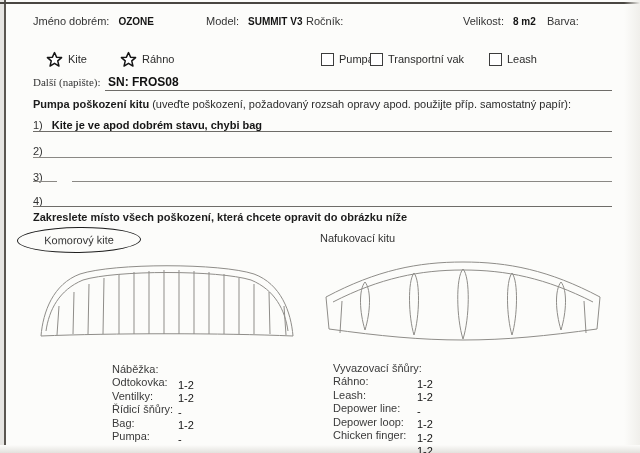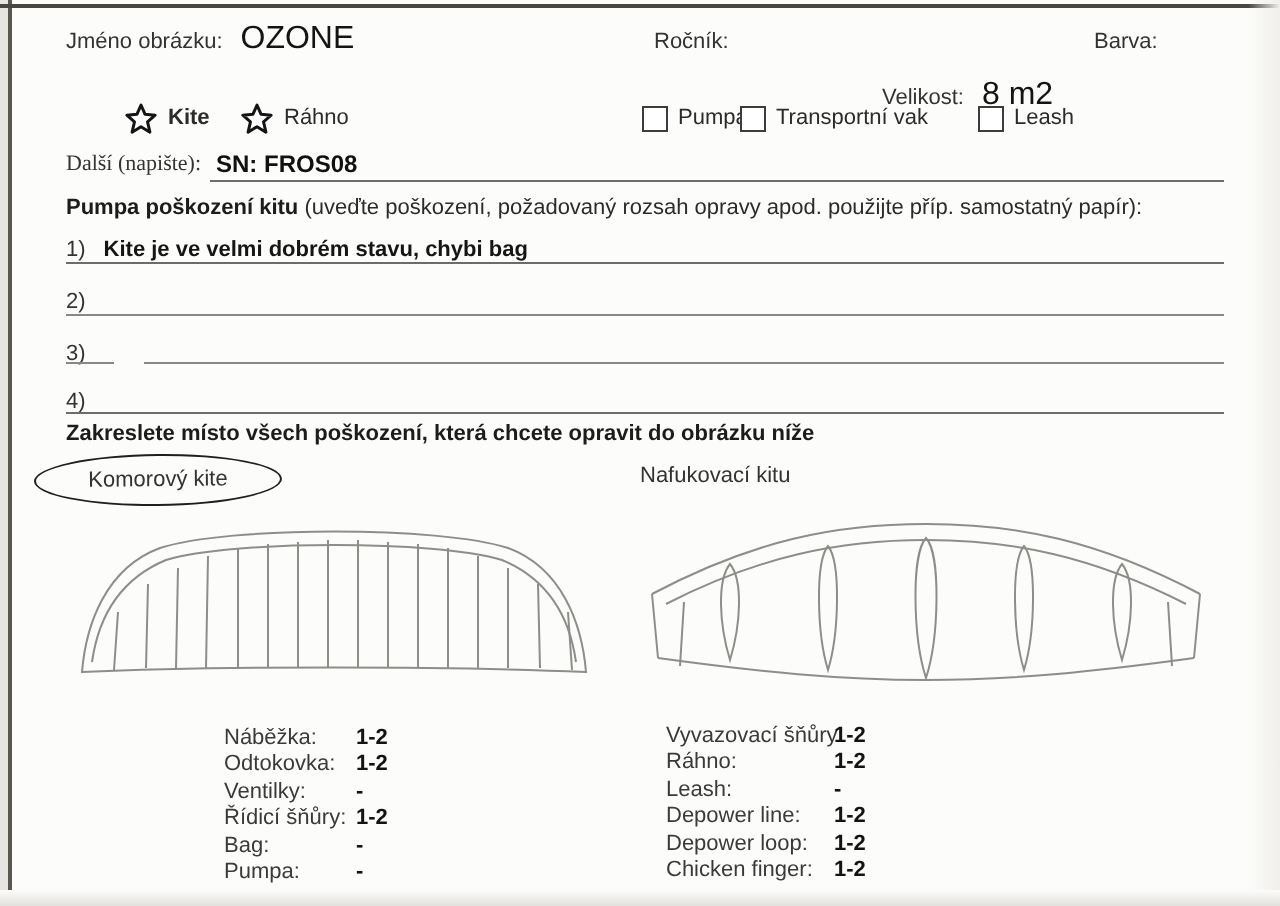--- a/index.html
+++ b/index.html
@@ -17,21 +17,21 @@
   .scan-edge-left-shadow{position:absolute;left:0;top:0;width:4px;height:453px;background:#e6e5e2;}
   .scan-edge-left-line{position:absolute;left:4px;top:0;width:2px;height:453px;background:#5a5650;}
   .scan-edge-top-line{position:absolute;left:0;top:2px;width:640px;height:2px;background:#494641;}
   .scan-edge-bottom{position:absolute;left:0;bottom:0;width:640px;height:8px;
     background:linear-gradient(#fcfcfa,#e3e1dd);}
   .scan-edge-right{position:absolute;right:0;top:0;width:16px;height:453px;
     background:linear-gradient(90deg,rgba(240,239,235,0),#f0efeb);}
 
   .abs{position:absolute;}
   .lbl{font-size:11px;color:#333;}
-  .val{font-size:16px;font-weight:normal;color:#141414;}
+  .val{font-size:10px;font-weight:bold;color:#141414;}
   .field .val{margin-left:9px;}
   .bold{font-weight:bold;color:#1c1c1c;}
   .sect{font-size:11px;white-space:nowrap;}
 
   .rule{position:absolute;height:0;border-top:1.3px solid #6e6c68;}
   .rule.soft{border-top-color:#8a8884;}
 
   
   .acc-item{position:absolute;top:50px;height:18px;display:flex;align-items:center;font-size:11px;}
   .acc-item .box{display:inline-block;width:11px;height:11px;border:1.4px solid #3c3c3c;background:#fff;margin-right:5px;}
@@ -48,55 +48,58 @@
     position:absolute;left:17px;top:227px;width:122px;height:24px;
     border:1.6px solid #1f1f1f;border-radius:50%;
     display:flex;align-items:center;justify-content:center;
     transform:rotate(-0.6deg);
     font-size:11px;color:#333;
   }
 
   
   .prow{position:absolute;height:13.4px;font-size:11px;white-space:nowrap;}
   .plabel{color:#3a3a3a;}
-  .pval{font-weight:bold;color:#141414;}
+  .pval{font-weight:normal;color:#141414;margin-top:16px;}
   .parts-left .plabel{position:absolute;left:0;}
   .parts-left .pval{position:absolute;left:66px;}
   .parts-right .plabel{position:absolute;left:0;}
   .parts-right .pval{position:absolute;left:84px;}
 
   svg{display:block;}
   .kite-line{stroke:#8f8d89;stroke-width:1;fill:none;}
 </style>
 </head>
 <body>
 
 <div class="page">
 
   <div class="scan-edge-left-shadow"></div>
   <div class="scan-edge-left-line"></div>
   <div class="scan-edge-top-line"></div>
   <div class="scan-edge-right"></div>
   <div class="scan-edge-bottom"></div>
 
   <div class="abs field" style="left:33px;top:11px;">
-    <span class="lbl">Jméno obrázku:</span><span class="val">OZONE</span>
-  </div>
-  <div class="abs field" style="left:327px;top:11px;text-align:center;">
+    <span class="lbl">Jméno dobrém:</span><span class="val">OZONE</span>
+  </div>
+  <div class="abs field" style="left:206px;top:11px;">
+    <span class="lbl">Model:</span><span class="val">SUMMIT V3</span>
+  </div>
+  <div class="abs field" style="left:306px;top:11px;text-align:center;">
     <span class="lbl">Ročník:</span><span class="val"></span>
   </div>
-  <div class="abs field" style="left:441px;top:11px;margin-top:28px;">
+  <div class="abs field" style="left:463px;top:11px;">
     <span class="lbl">Velikost:</span><span class="val">8 m2</span>
   </div>
   <div class="abs field" style="left:547px;top:11px;">
     <span class="lbl">Barva:</span><span class="val"></span>
   </div>
 
 
-  <div class="acc-item checked" style="left:62px;font-weight:bold;">
+  <div class="acc-item checked" style="left:46px;">
     <span class="star">
       <svg width="17" height="17" viewBox="0 0 24 24">
           <path d="M12 2.2 L14.9 8.7 L22 9.3 L16.6 14 L18.3 21.3 L12 17.4 L5.7 21.3 L7.4 14 L2 9.3 L9.1 8.7 Z" fill="#fff" stroke="#141414" stroke-width="2.1" stroke-linejoin="round"></path>
         </svg>
     </span>
 
     <span class="acc-label">Kite</span>
   </div>
   <div class="acc-item checked" style="left:120px;">
     <span class="star">
@@ -125,21 +128,21 @@
 
   <div class="abs lbl" style="left:33px;top:76px;font-family:Liberation Serif, serif;">Další (napište):</div>
   <div class="abs" style="left:108px;top:75px;font-size:12px;font-weight:bold;color:#111;">SN: FROS08</div>
   <div class="rule" style="left:105px;top:90px;width:507px;"></div>
 
   <div class="abs sect" style="left:33px;top:98px;">
     <span class="bold">Pumpa poškození kitu</span><span> (uveďte poškození, požadovaný rozsah opravy apod. použijte příp. samostatný papír):</span>
   </div>
 
   <div class="abs" style="left:33px;top:115px;">
-    <span class="dmg-num">1)</span><span class="dmg-text">Kite je ve velmi dobrém stavu, chybi bag</span>
+    <span class="dmg-num">1)</span><span class="dmg-text">Kite je ve apod dobrém stavu, chybi bag</span>
   </div>
   <div class="rule" style="left:33px;top:131px;width:579px;"></div>
 
   <div class="abs" style="left:33px;top:141px;">
     <span class="dmg-num">2)</span><span class="dmg-text"></span>
   </div>
   <div class="rule soft" style="left:33px;top:157px;width:579px;"></div>
 
   <div class="abs" style="left:33px;top:167px;">
     <span class="dmg-num">3)</span><span class="dmg-text"></span>

